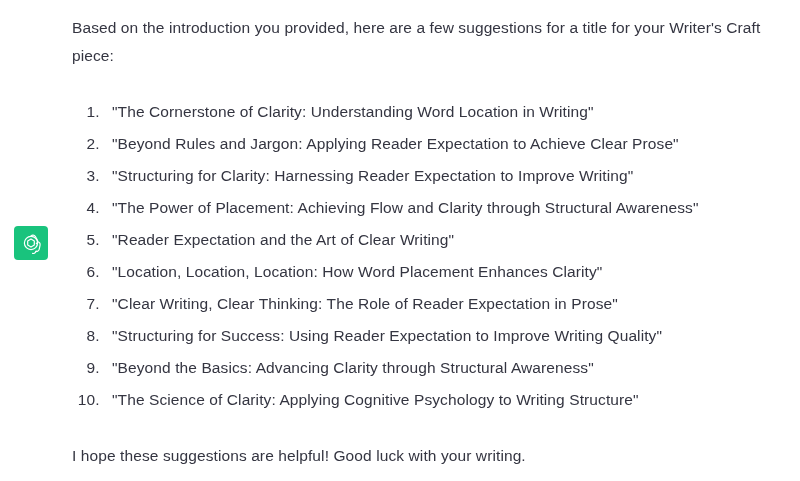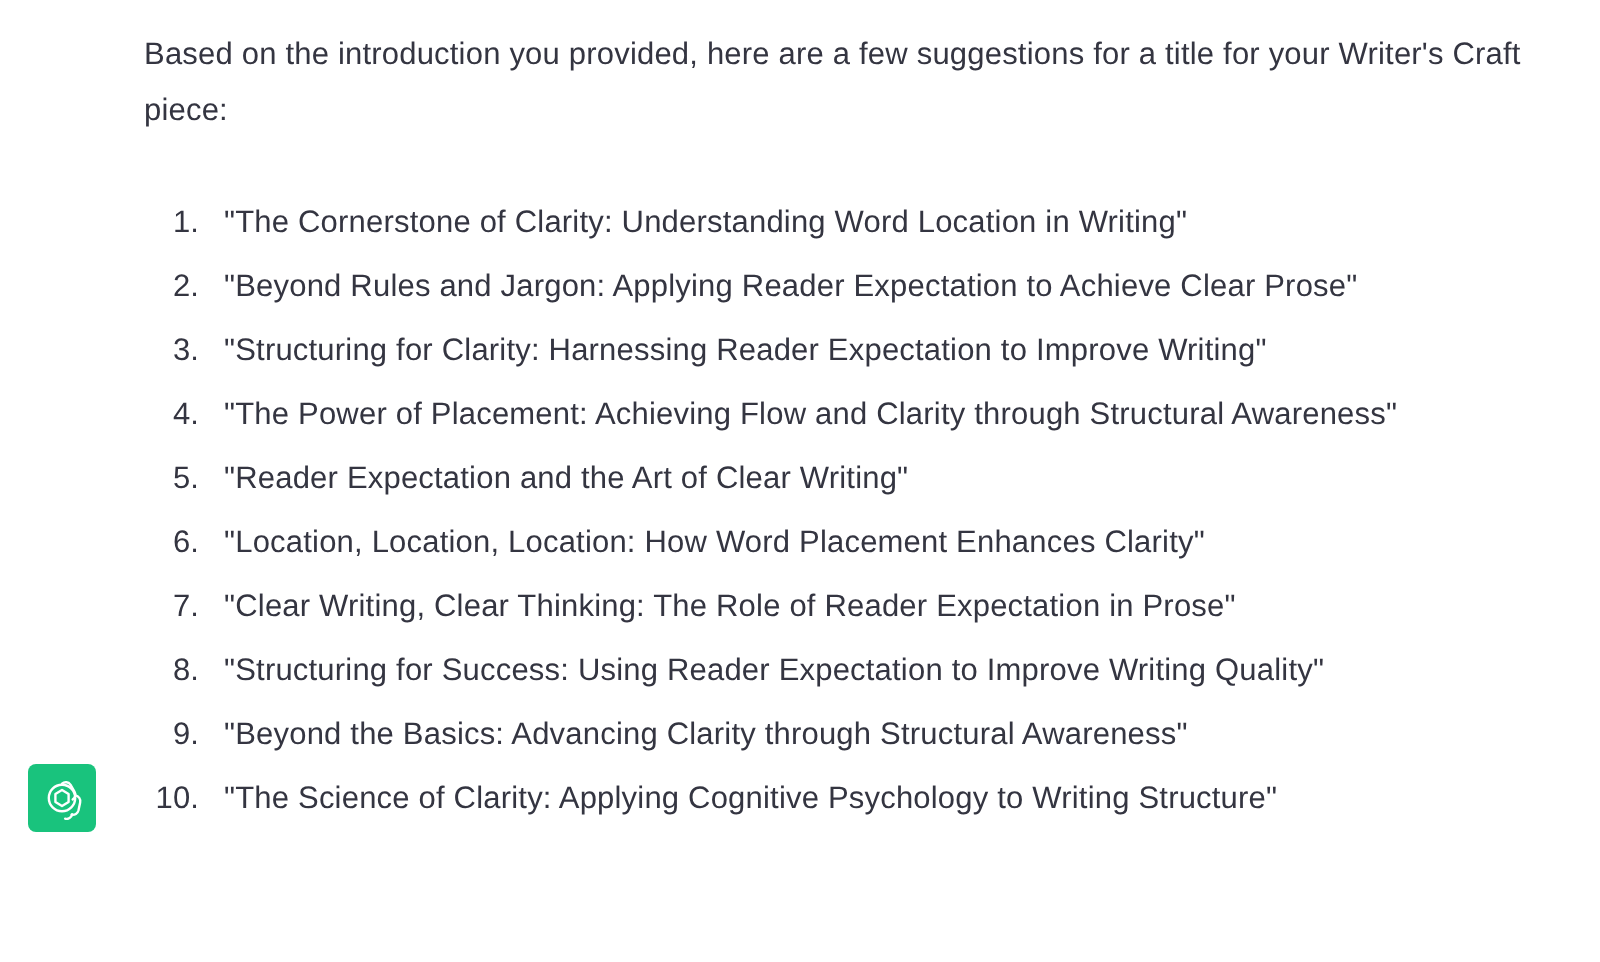--- a/index.html
+++ b/index.html
@@ -9,21 +9,21 @@
   body {
     width: 800px;
     height: 481px;
     background: #ffffff;
     font-family: "Liberation Sans", sans-serif;
     color: #343541;
     overflow: hidden;
   }
   .message-row {
     display: flex;
-    align-items: flex-end;
+    align-items: center;
     padding: 14px 18px 0 14px;
     box-sizing: border-box;
     width: 800px;
   }
   .avatar {
     width: 34px;
     height: 34px;
     border-radius: 4px;
     background: #19c37d;
     flex: 0 0 34px;
@@ -92,14 +92,15 @@
       <li>"Beyond Rules and Jargon: Applying Reader Expectation to Achieve Clear Prose"</li>
       <li>"Structuring for Clarity: Harnessing Reader Expectation to Improve Writing"</li>
       <li>"The Power of Placement: Achieving Flow and Clarity through Structural Awareness"</li>
       <li>"Reader Expectation and the Art of Clear Writing"</li>
       <li>"Location, Location, Location: How Word Placement Enhances Clarity"</li>
       <li>"Clear Writing, Clear Thinking: The Role of Reader Expectation in Prose"</li>
       <li>"Structuring for Success: Using Reader Expectation to Improve Writing Quality"</li>
       <li>"Beyond the Basics: Advancing Clarity through Structural Awareness"</li>
       <li>"The Science of Clarity: Applying Cognitive Psychology to Writing Structure"</li>
     </ol>
+    <p class="para closing">I hope these suggestions are helpful! Good luck with your writing.</p>
   </div>
 </div>
 
 </body></html>

